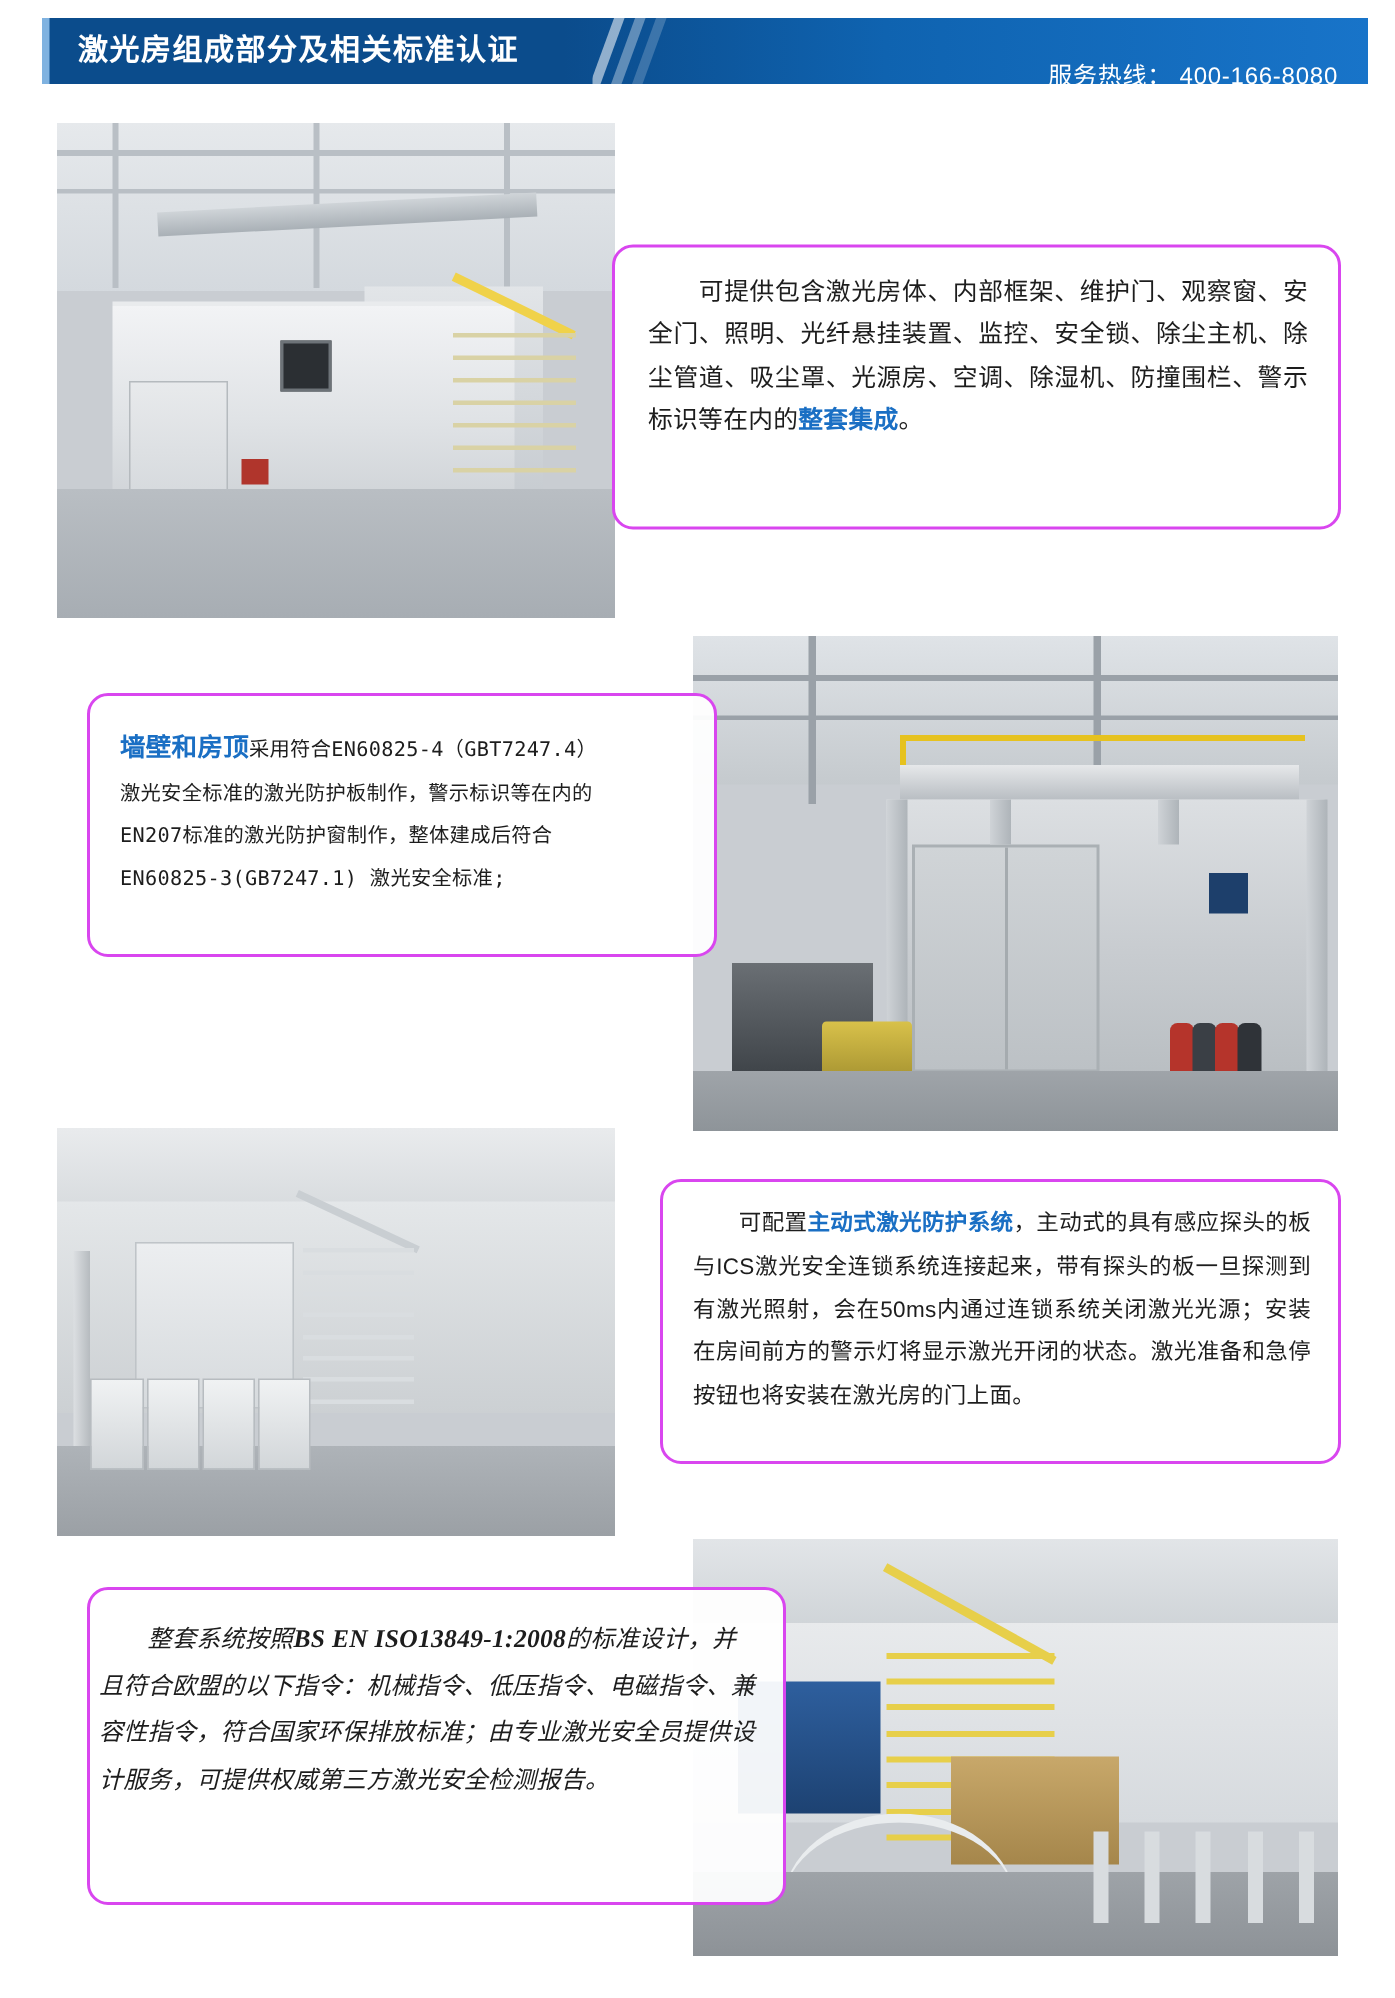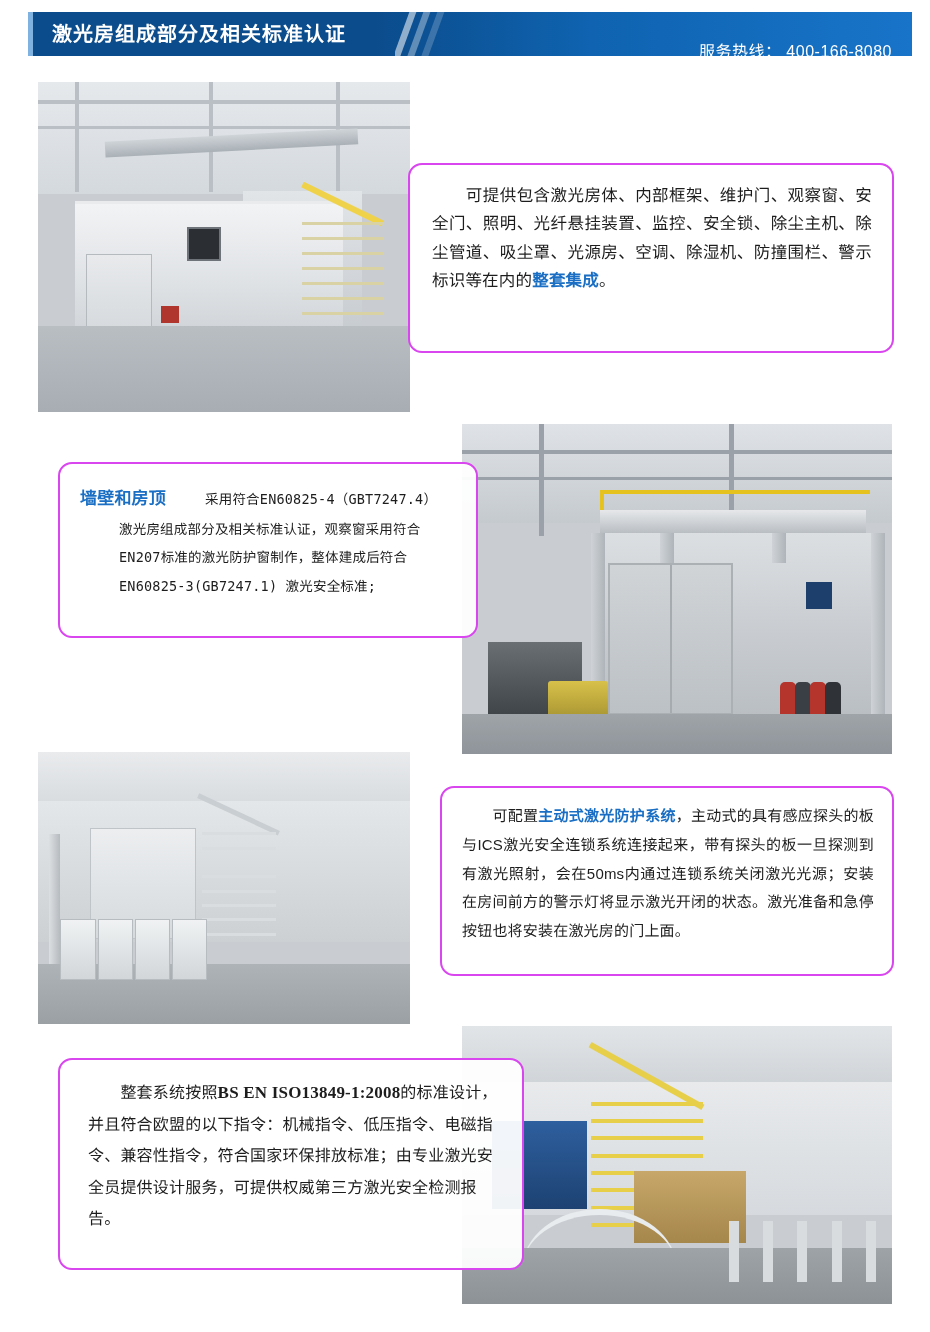--- a/index.html
+++ b/index.html
@@ -286,26 +286,27 @@
     line-height: 1.92;
     text-align: justify;
   }
 
   #callout4 {
     left: 58px; top: 1058px; width: 466px; height: 212px;
     z-index: 5;
     background: rgba(255,255,255,0.94);
   }
   #callout4 .txt {
-    padding: 16px 18px 0 28px;
+    padding: 16px 18px 0 6px;
     font-size: 16px;
     line-height: 1.95;
+    font-style: italic;
   }
   .serif-b { font-family: "Liberation Serif", "DejaVu Serif", serif; font-weight: bold; font-size: 17px; }
-  .mono-s { font-family: "DejaVu Sans Mono", monospace; font-size: 13.5px; padding-left: 39px; }
+  .mono-s { font-family: "DejaVu Sans Mono", monospace; font-size: 13.5px; }
 </style>
 </head>
 <body>
 
 <div class="header">
   <div class="header-bar"></div>
   <div class="header-accent"></div>
   <div class="header-accent2"></div>
   <div class="header-slash">
     <i></i>
@@ -371,21 +372,21 @@
   <div class="p-person" style="left:74%;background:#b5342b;"></div>
   <div class="p-person" style="left:77.5%;background:#3a3f45;"></div>
   <div class="p-person" style="left:81%;background:#b5342b;"></div>
   <div class="p-person" style="left:84.5%;background:#2f3338;"></div>
   <div class="ground"></div>
 </div>
 
 <div class="callout" id="callout2">
   <div class="txt">
     <span class="hl lead">墙壁和房顶</span><span class="mono-s">采用符合EN60825-4（GBT7247.4）</span><br>
-    <span class="mono-s">激光房组成部分及相关标准认证，观察窗采用符合</span><br>
+    <span class="mono-s">激光安全标准的激光防护板制作，警示标识等在内的</span><br>
     <span class="mono-s">EN207标准的激光防护窗制作，整体建成后符合</span><br>
     <span class="mono-s">EN60825-3(GB7247.1) 激光安全标准;</span>
   </div>
 </div>
 
 <div class="photo" id="photo3">
   <div class="ceil"></div>
   <div class="wall"></div>
   <div class="panel"></div>
   <div class="rail2"></div>

